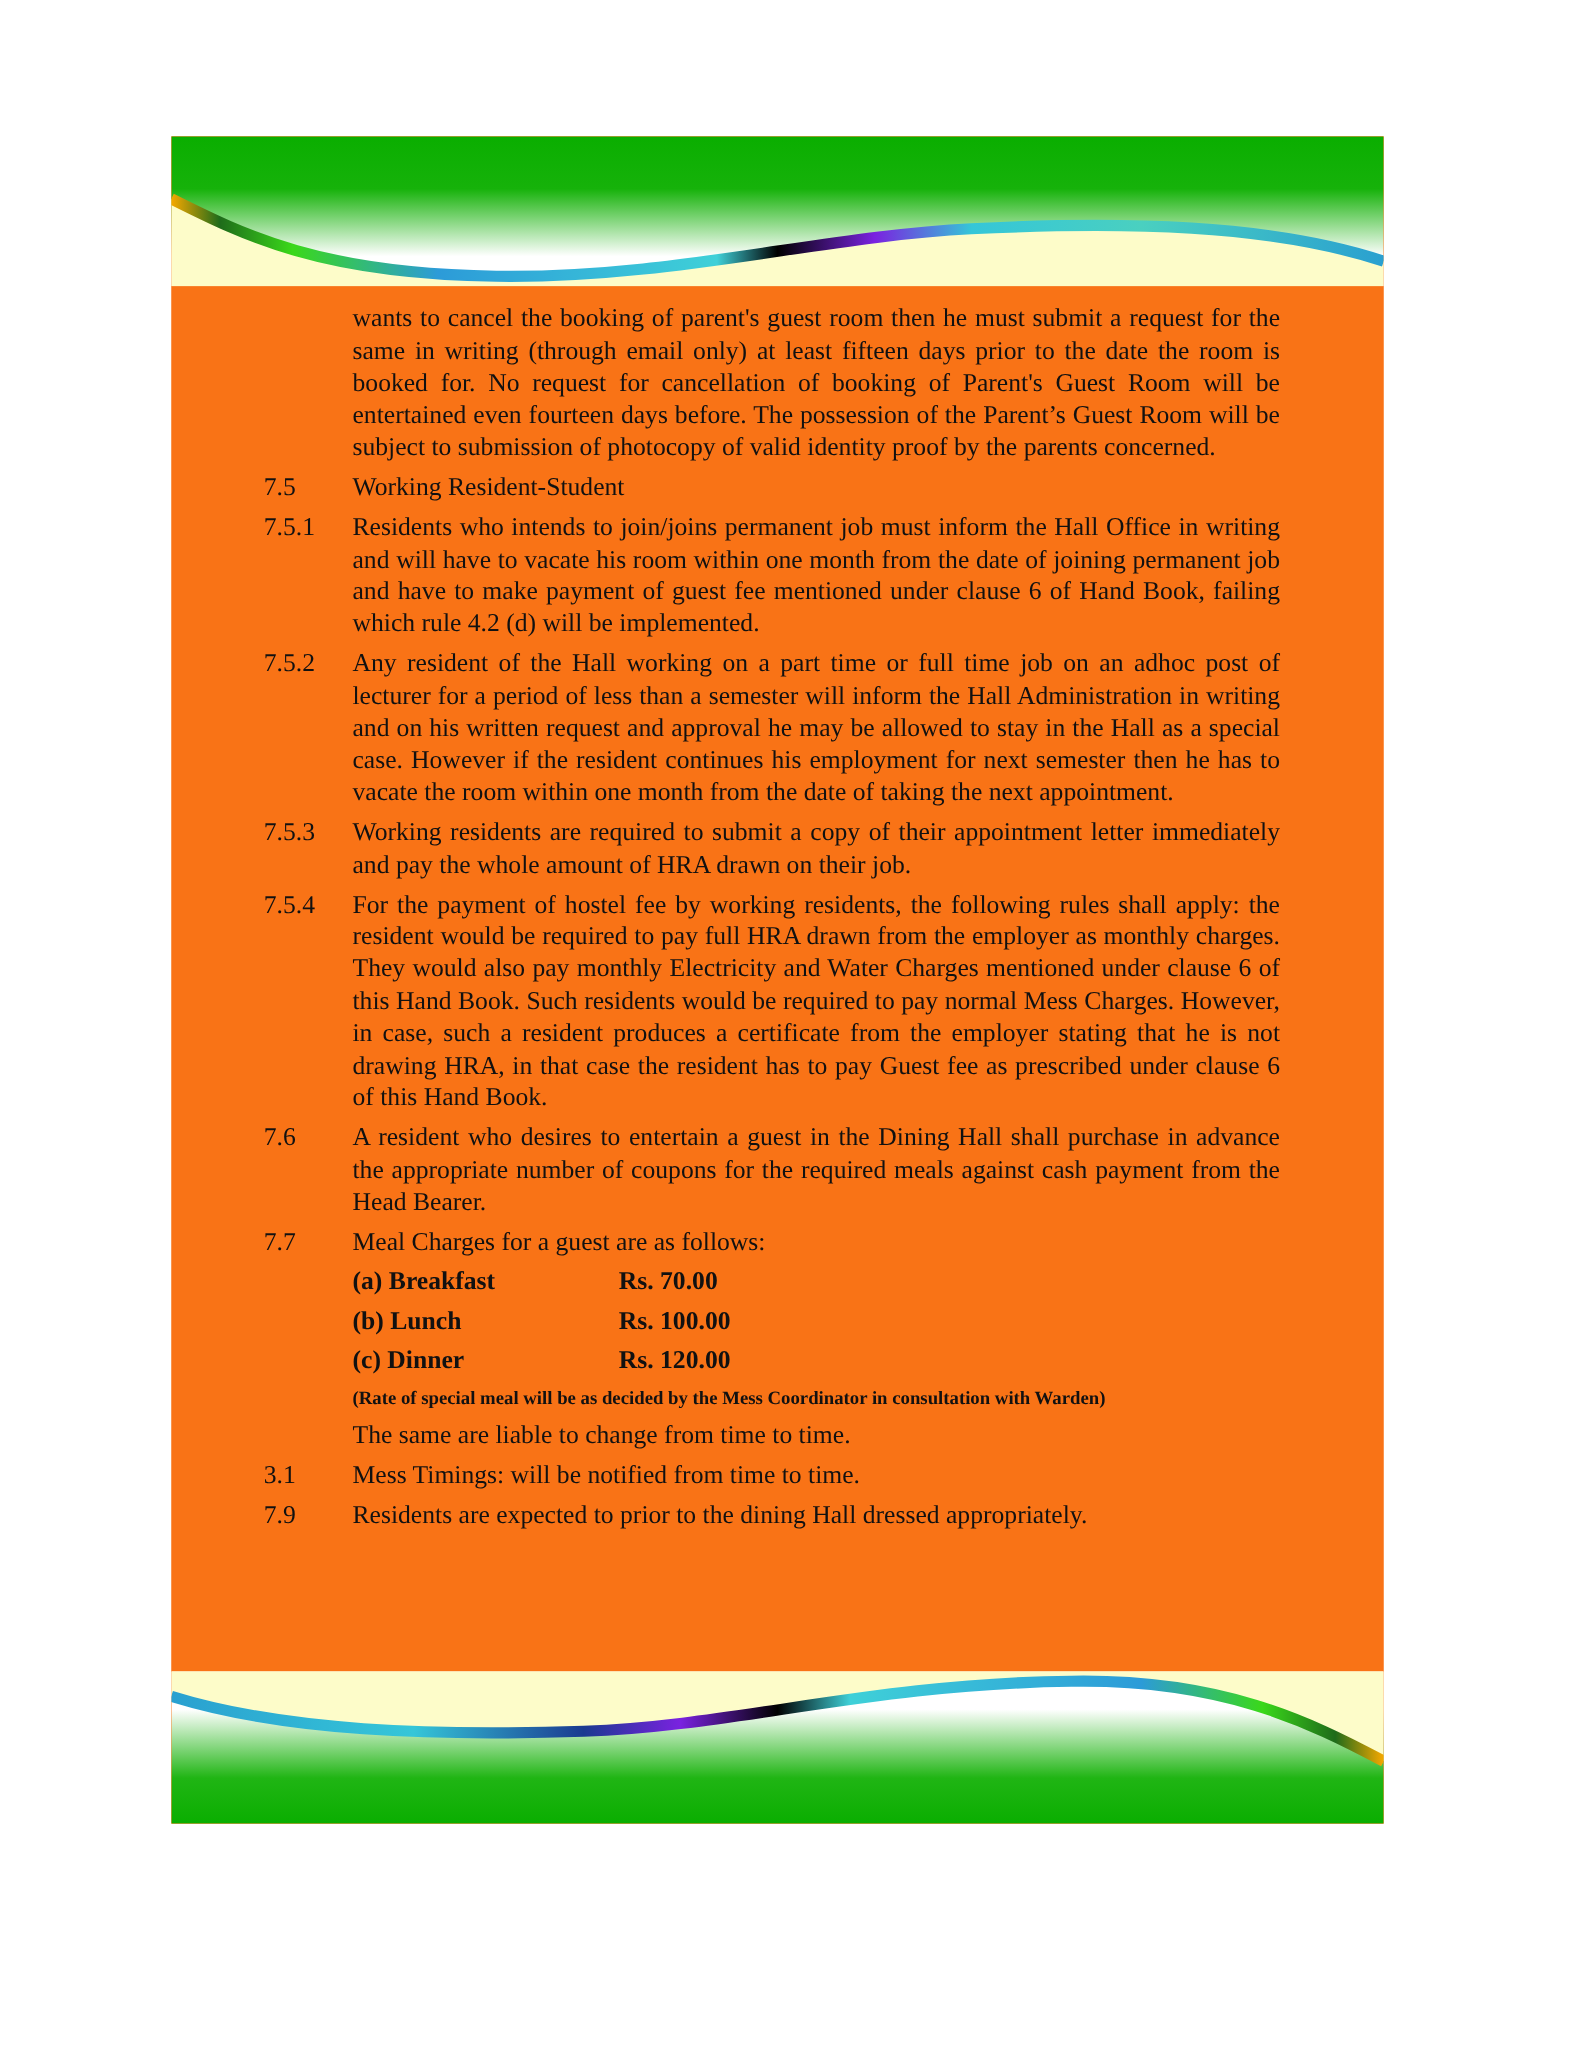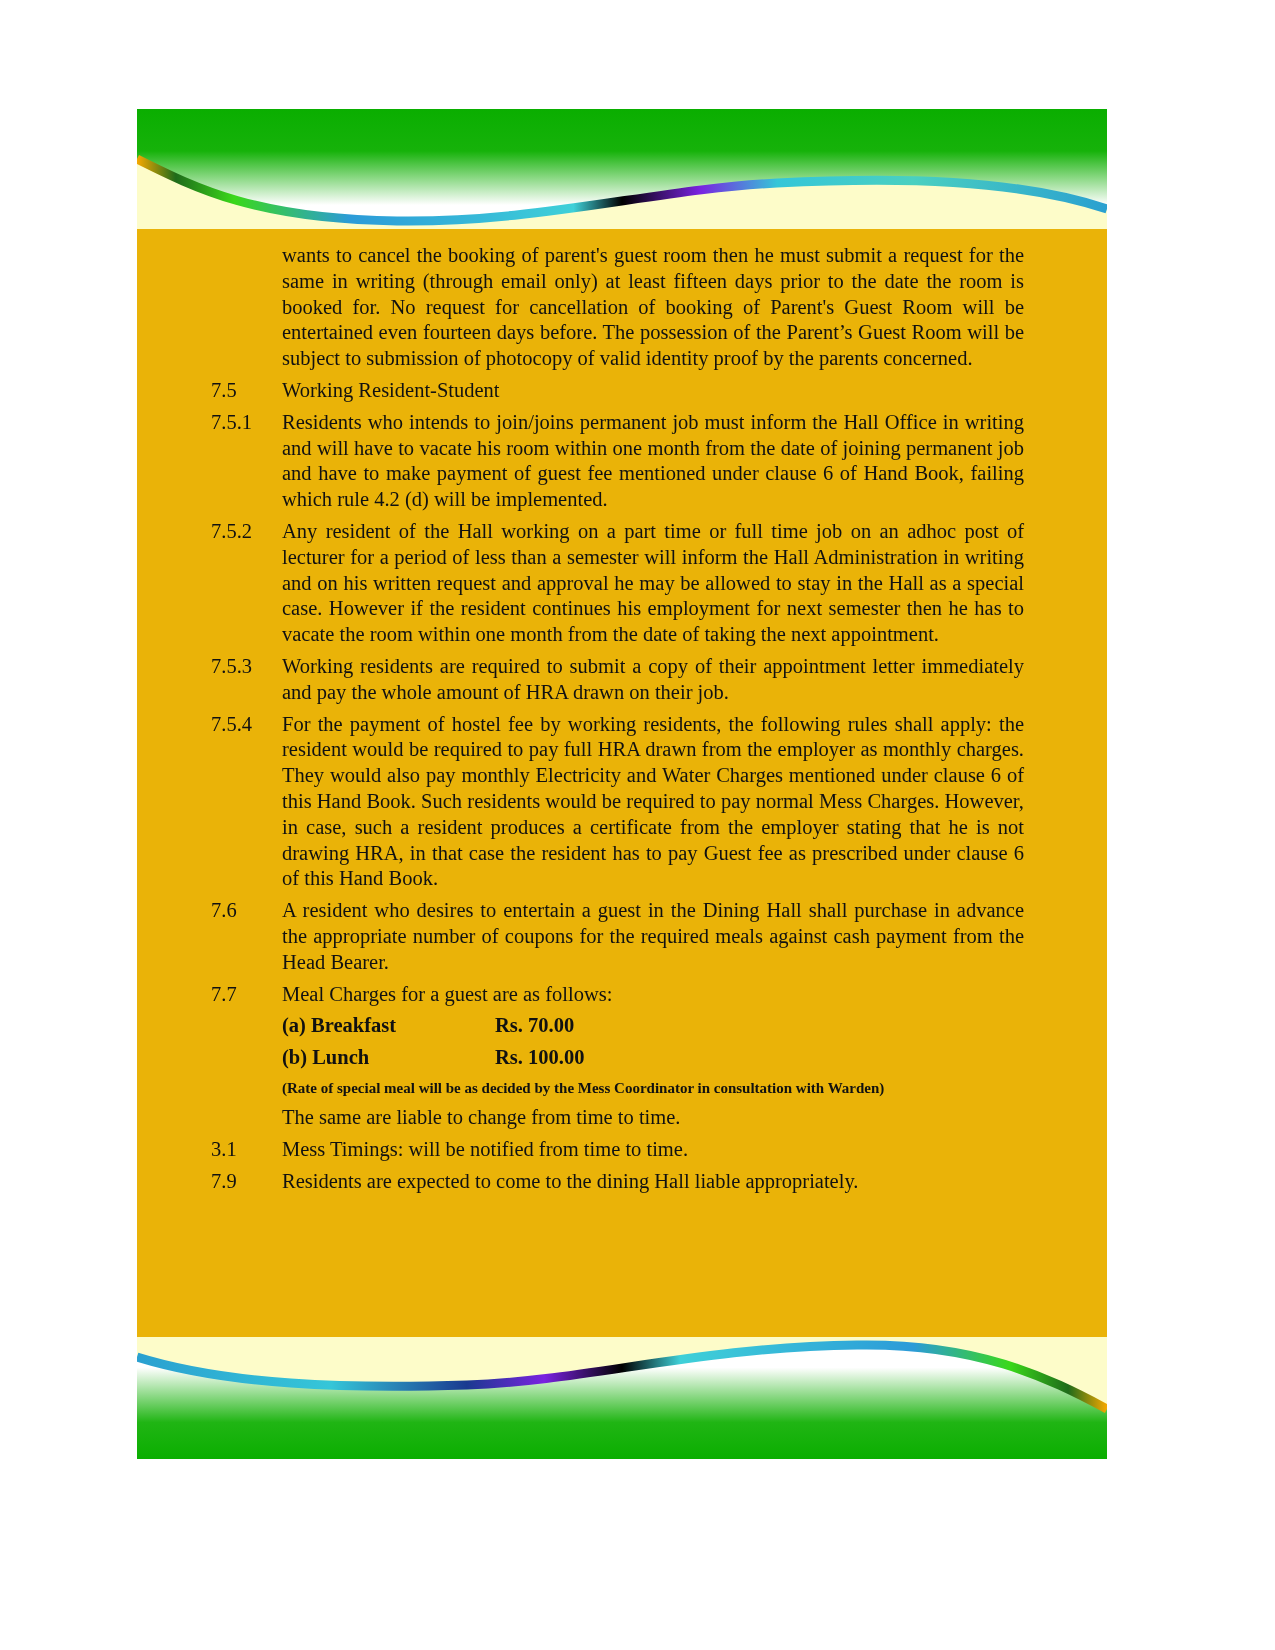--- a/index.html
+++ b/index.html
@@ -2,21 +2,21 @@
 <html><head>
 <meta charset="utf-8">
 <style>
   html, body { margin: 0; padding: 0; }
   body {
     width: 1275px; height: 1650px; background: #ffffff; position: relative;
     font-family: "Liberation Serif", "DejaVu Serif", serif; color: #111;
   }
   .page {
     position: absolute; left: 137px; top: 109px; width: 970px; height: 1350px;
-    background: #eab308; overflow: hidden;
+    background: #f97316; overflow: hidden;
   }
   .banner { position: absolute; left: 0; width: 970px; }
   .banner.top { top: 0; height: 120px; }
   .banner.bottom { top: 1228px; height: 122px; }
   .content {
     position: absolute; left: 74px; top: 134px; width: 813px;
     font-size: 20.5px; line-height: 25.8px;
   }
   .row { display: flex; margin-bottom: 6px; }
   .num { width: 71px; flex: 0 0 71px; }
@@ -90,31 +90,35 @@
     </div>
 
     <div class="meal">
       <span class="lbl">(a) Breakfast</span>
       <span>Rs. 70.00</span>
     </div>
     <div class="meal">
       <span class="lbl">(b) Lunch</span>
       <span>Rs. 100.00</span>
     </div>
+    <div class="meal">
+      <span class="lbl">(c) Dinner</span>
+      <span>Rs. 120.00</span>
+    </div>
 
     <div class="note">(Rate of special meal will be as decided by the Mess Coordinator in consultation with Warden)</div>
     <div class="cont">The same are liable to change from time to time.</div>
 
     <div class="row">
       <span class="num">3.1</span>
       <span class="txt">Mess Timings: will be notified from time to time.</span>
     </div>
     <div class="row">
       <span class="num">7.9</span>
-      <span class="txt">Residents are expected to come to the dining Hall liable appropriately.</span>
+      <span class="txt">Residents are expected to prior to the dining Hall dressed appropriately.</span>
     </div>
   </div>
 
   <svg class="banner bottom" viewBox="0 0 970 122" preserveAspectRatio="none">
     <defs>
       <linearGradient id="gBot" x1="0" y1="1" x2="0" y2="0">
         <stop offset="0" stop-color="#0aae00"></stop>
         <stop offset="0.3" stop-color="#20b514"></stop>
         <stop offset="0.75" stop-color="#ffffff"></stop>
       </linearGradient>

